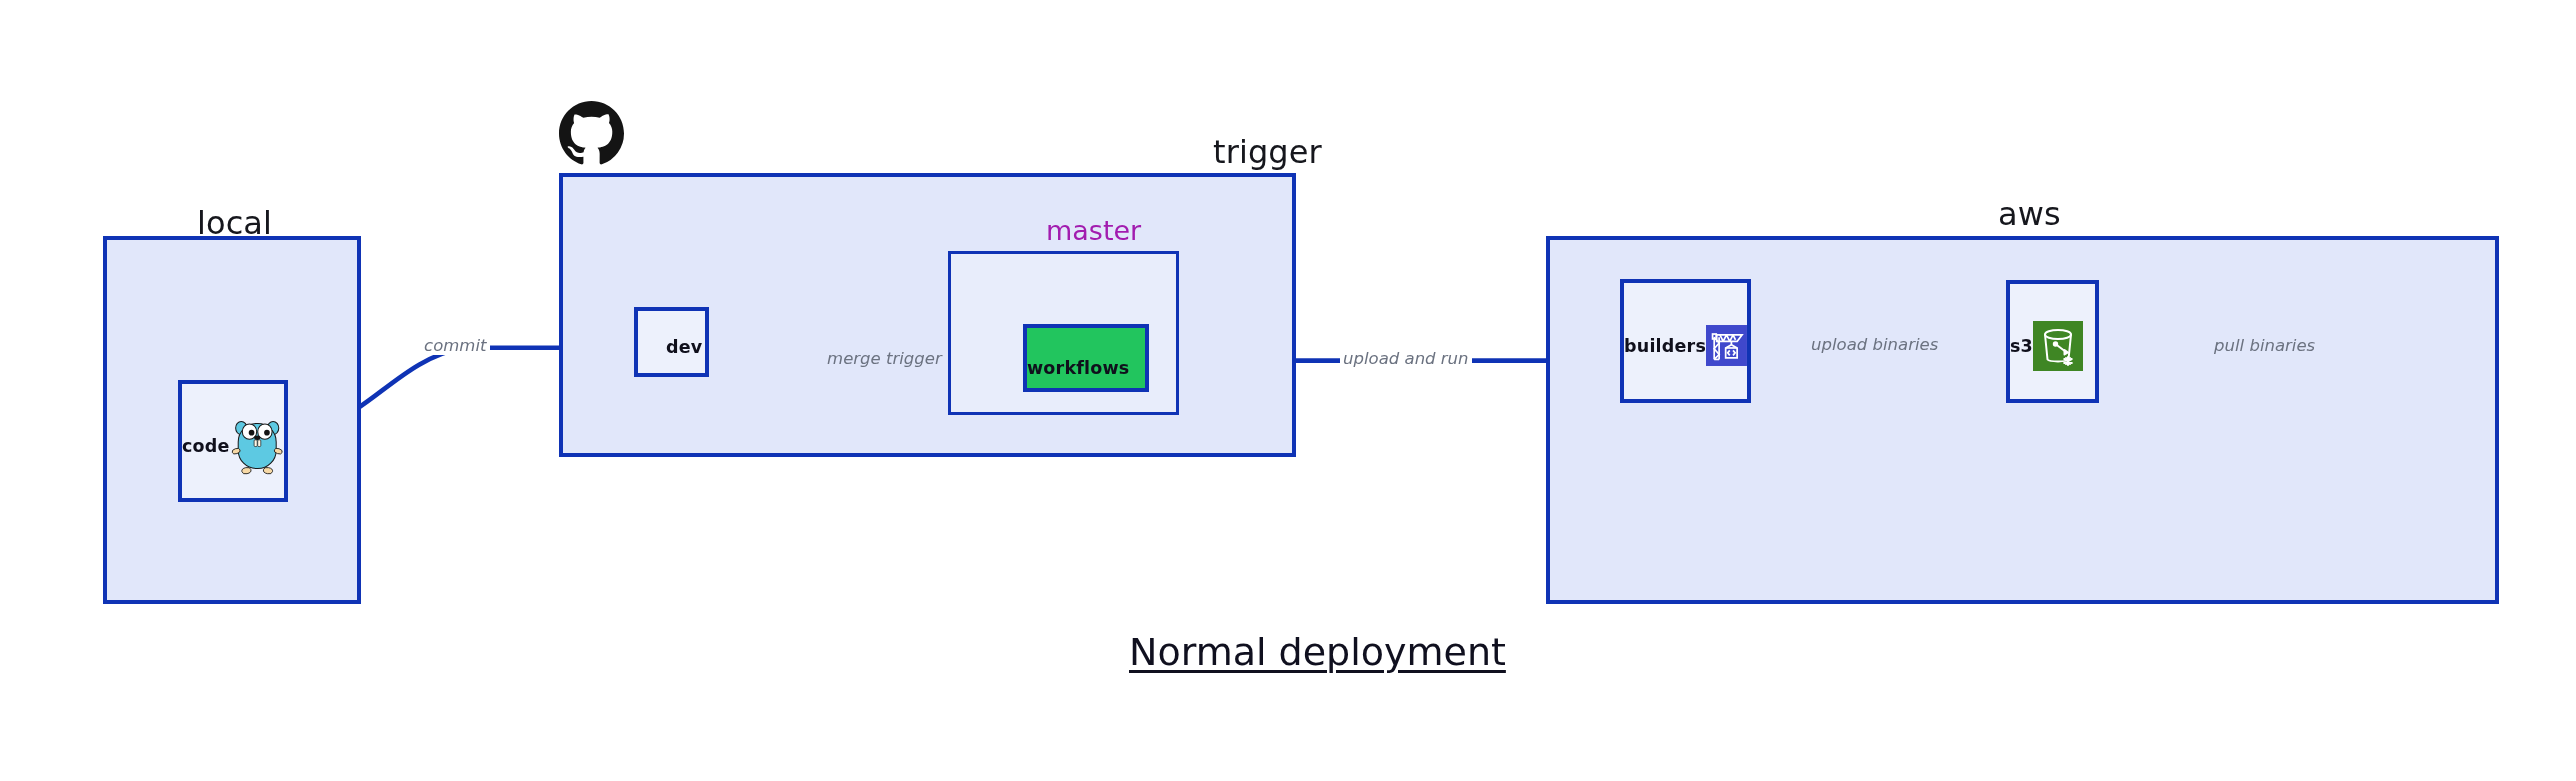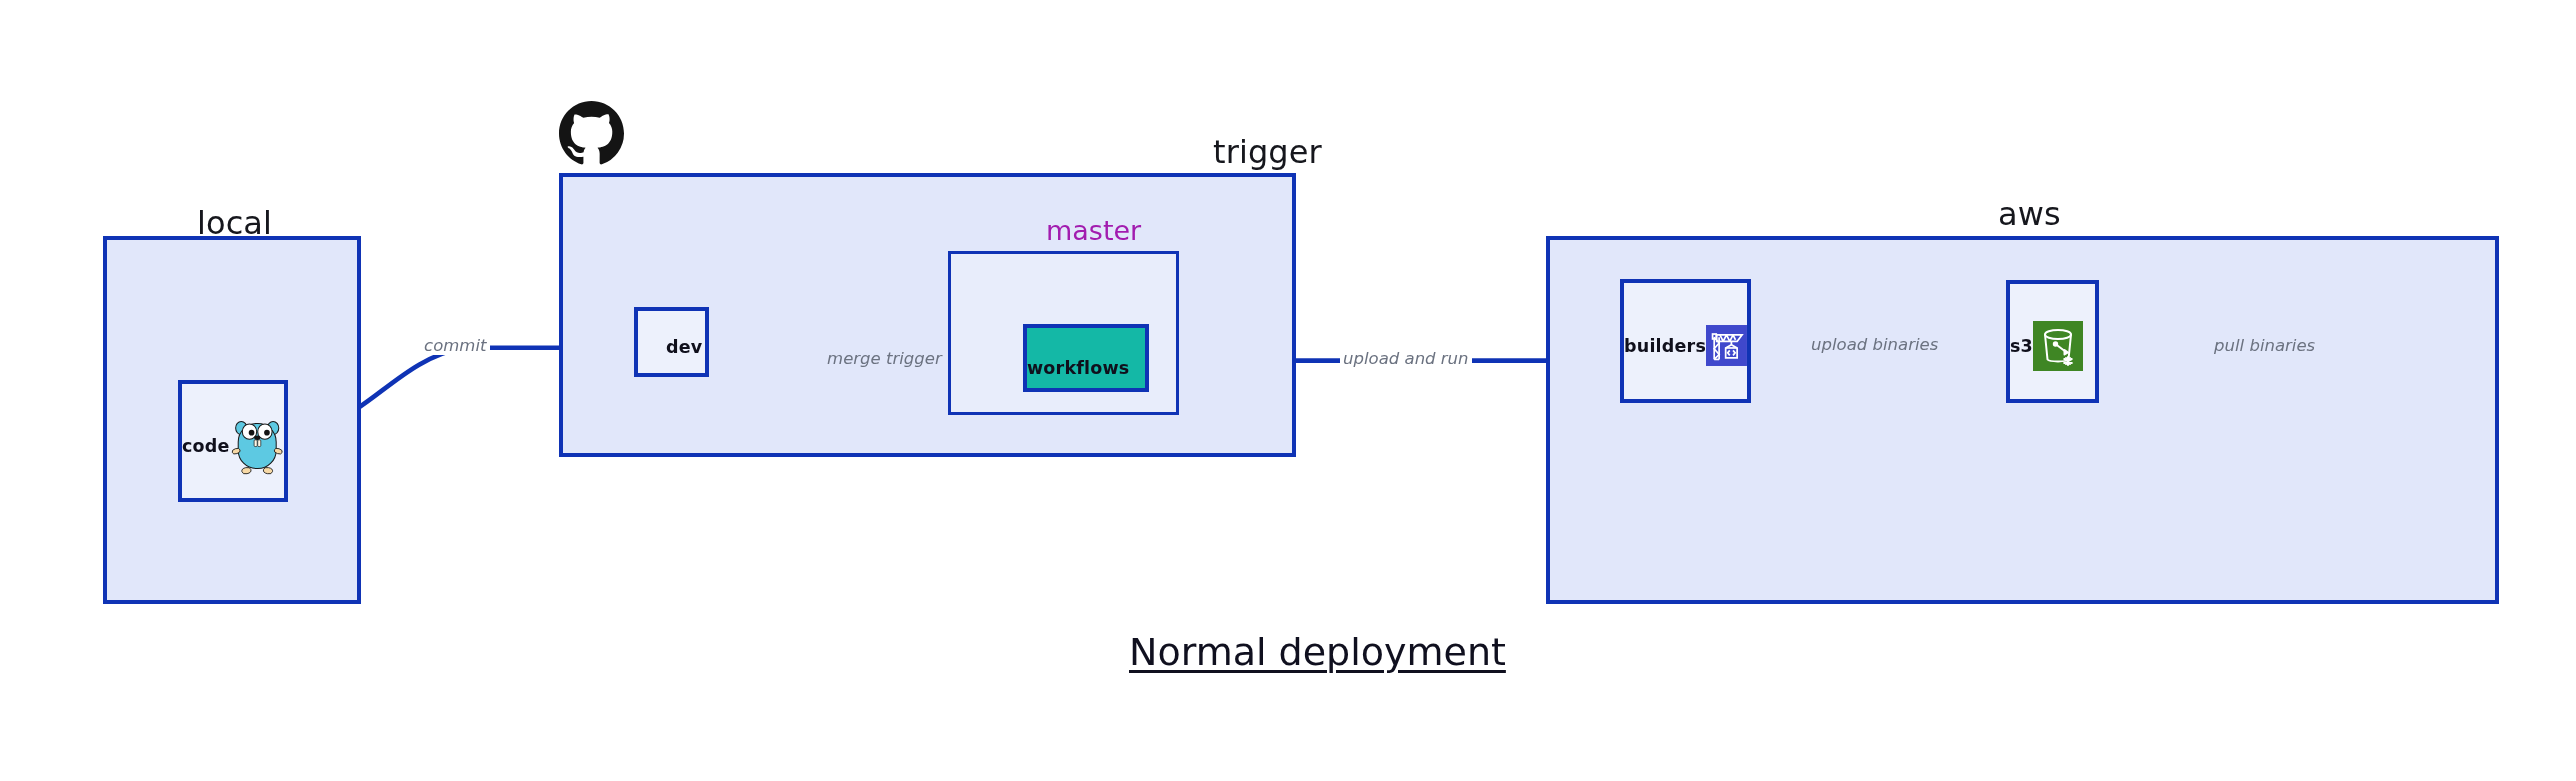--- a/index.html
+++ b/index.html
@@ -150,21 +150,21 @@
   <div class="zone" style="left:559px;top:173px;width:737px;height:284px;"></div>
 
   <div class="node" style="left:634px;top:307px;width:75px;height:70px;padding-left:28px;">
     <div class="node-title">dev</div>
   </div>
 
   <div class="sub-label" style="left:1046px;top:215px;">master</div>
 
   <div class="subzone" style="left:948px;top:251px;width:231px;height:164px;"></div>
 
-  <div class="node" style="left:1023px;top:324px;width:126px;height:68px;background:#14b8a6;">
+  <div class="node" style="left:1023px;top:324px;width:126px;height:68px;background:#22c55e;">
     <div class="node-title" style="margin-top:20.6px;">workflows</div>
   </div>
 
   <span class="edge-label on-zone" style="left:824px;top:349px;">merge trigger</span>
 
   <span class="edge-label" style="left:1340px;top:349px;">upload and run</span>
 
   <div class="zone-label" style="left:1998px;top:195px;">aws</div>
 
   <div class="zone" style="left:1546px;top:236px;width:953px;height:368px;"></div>

